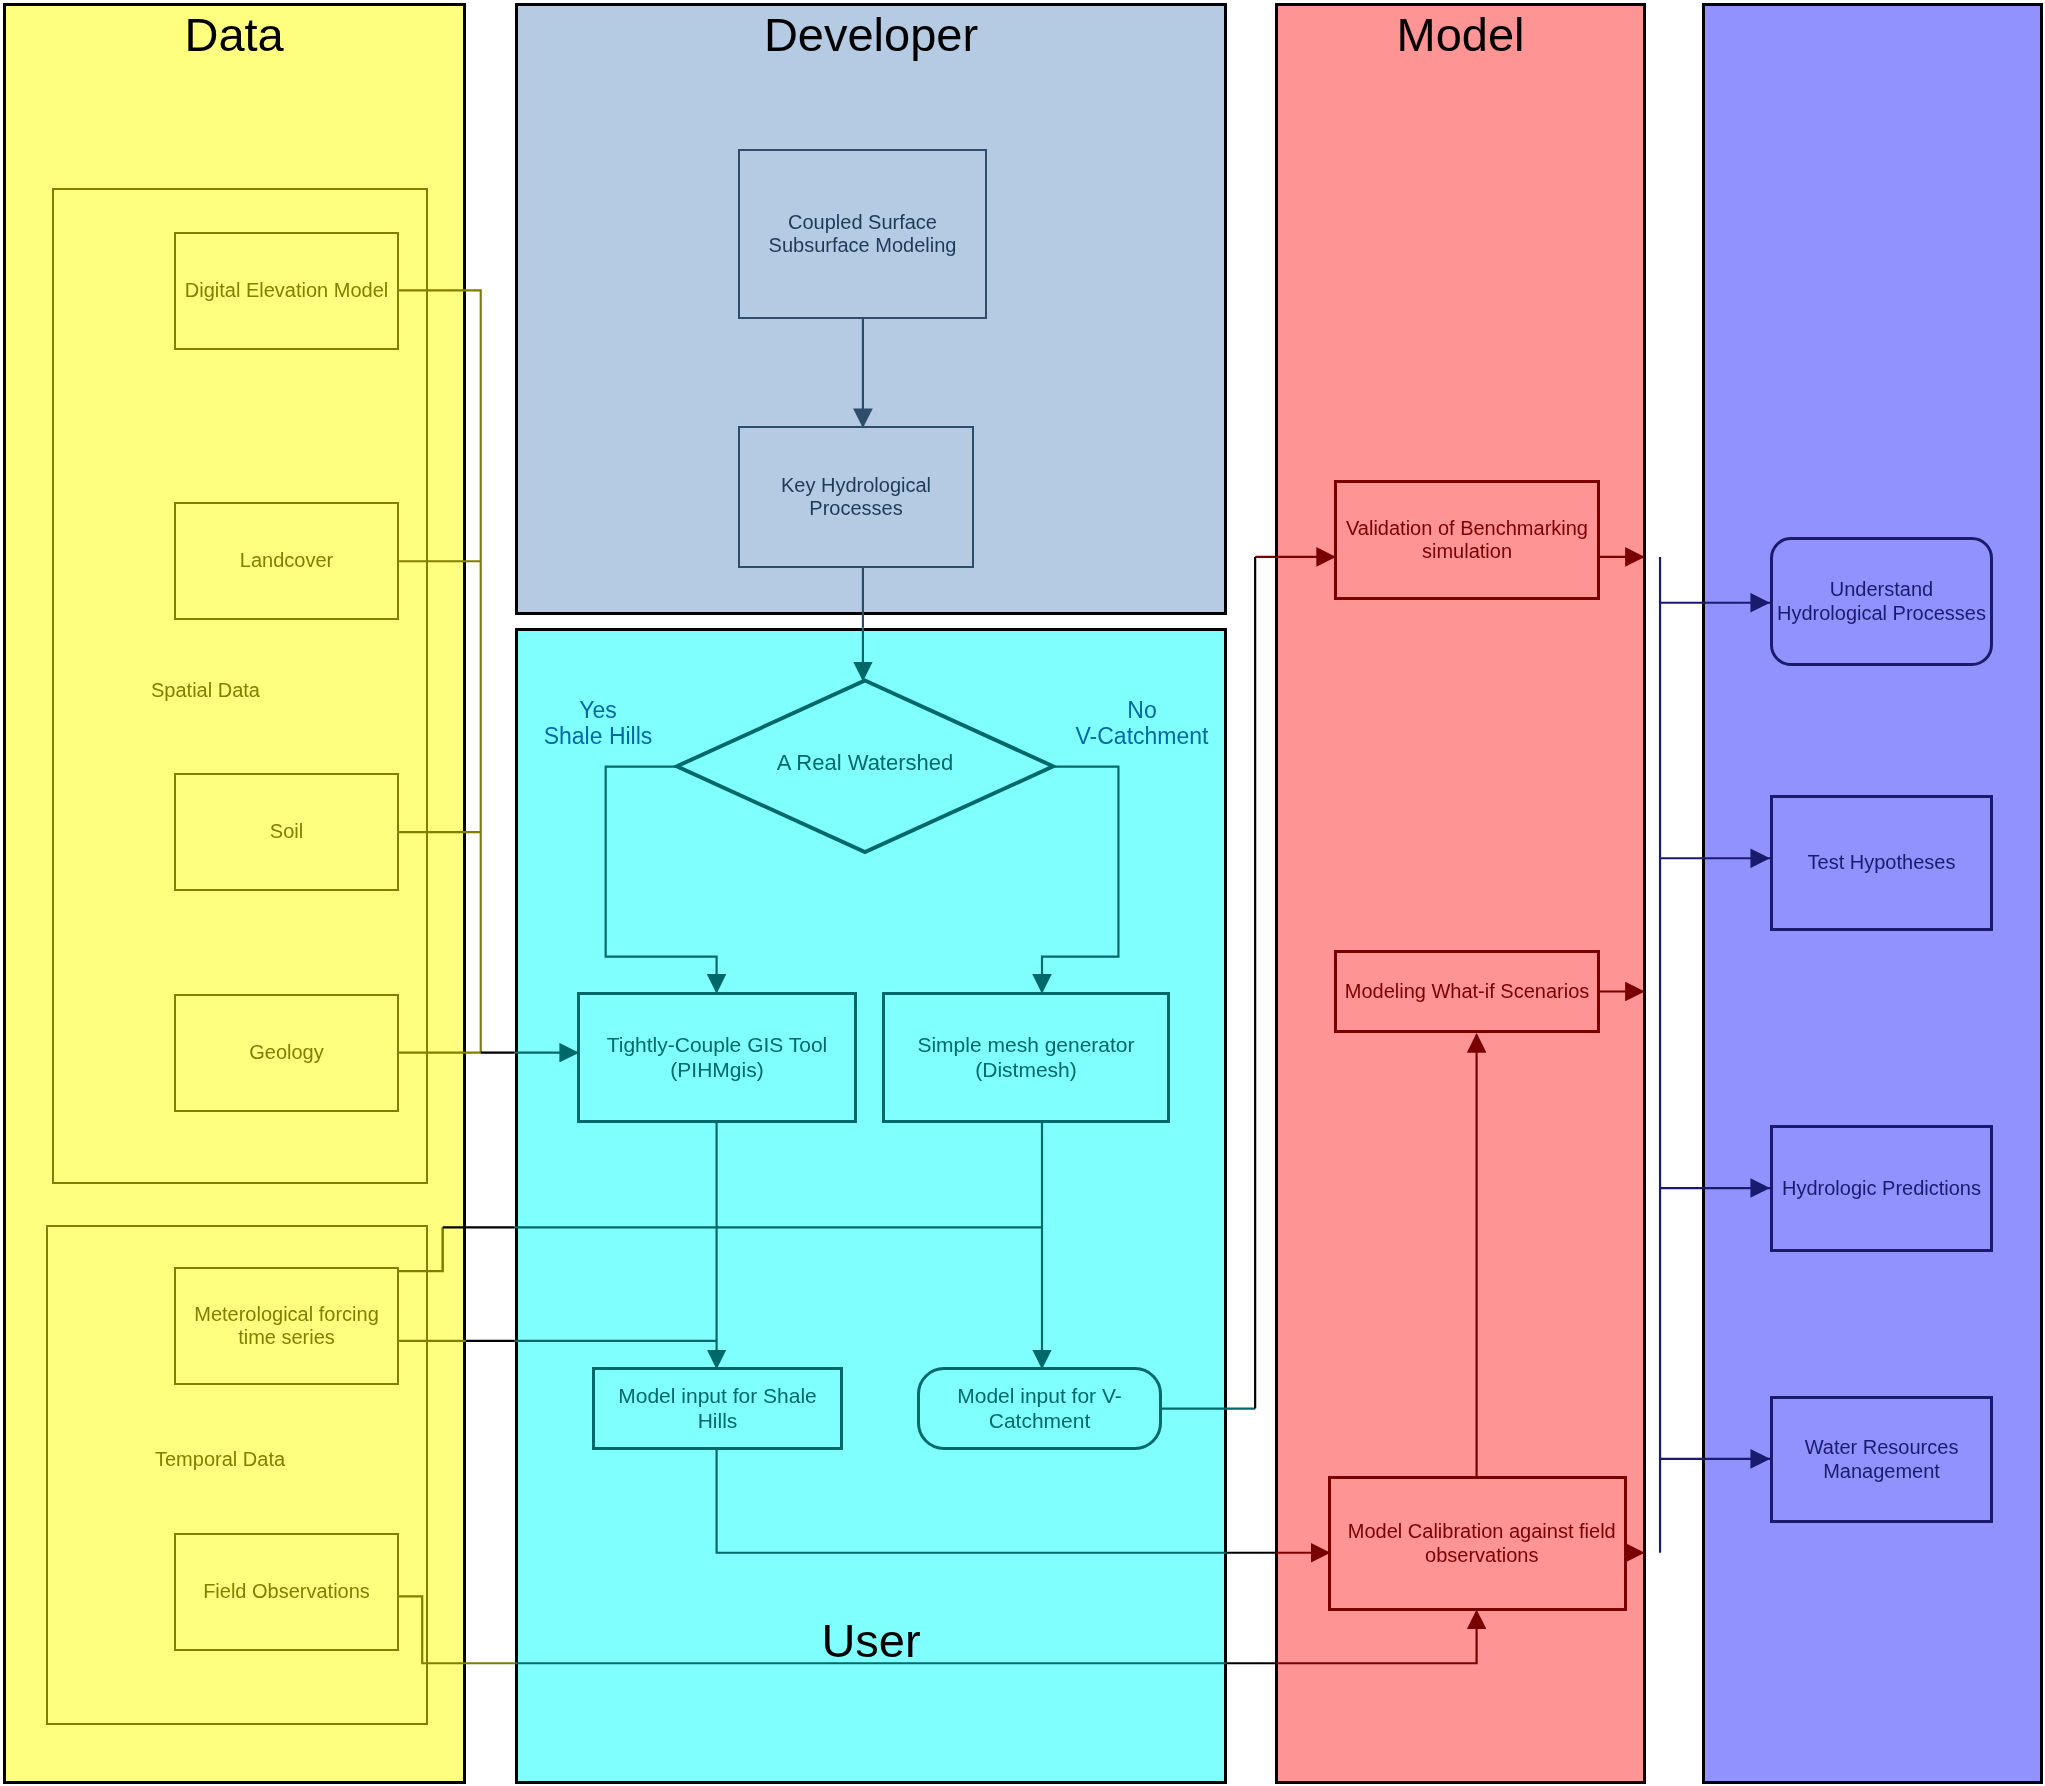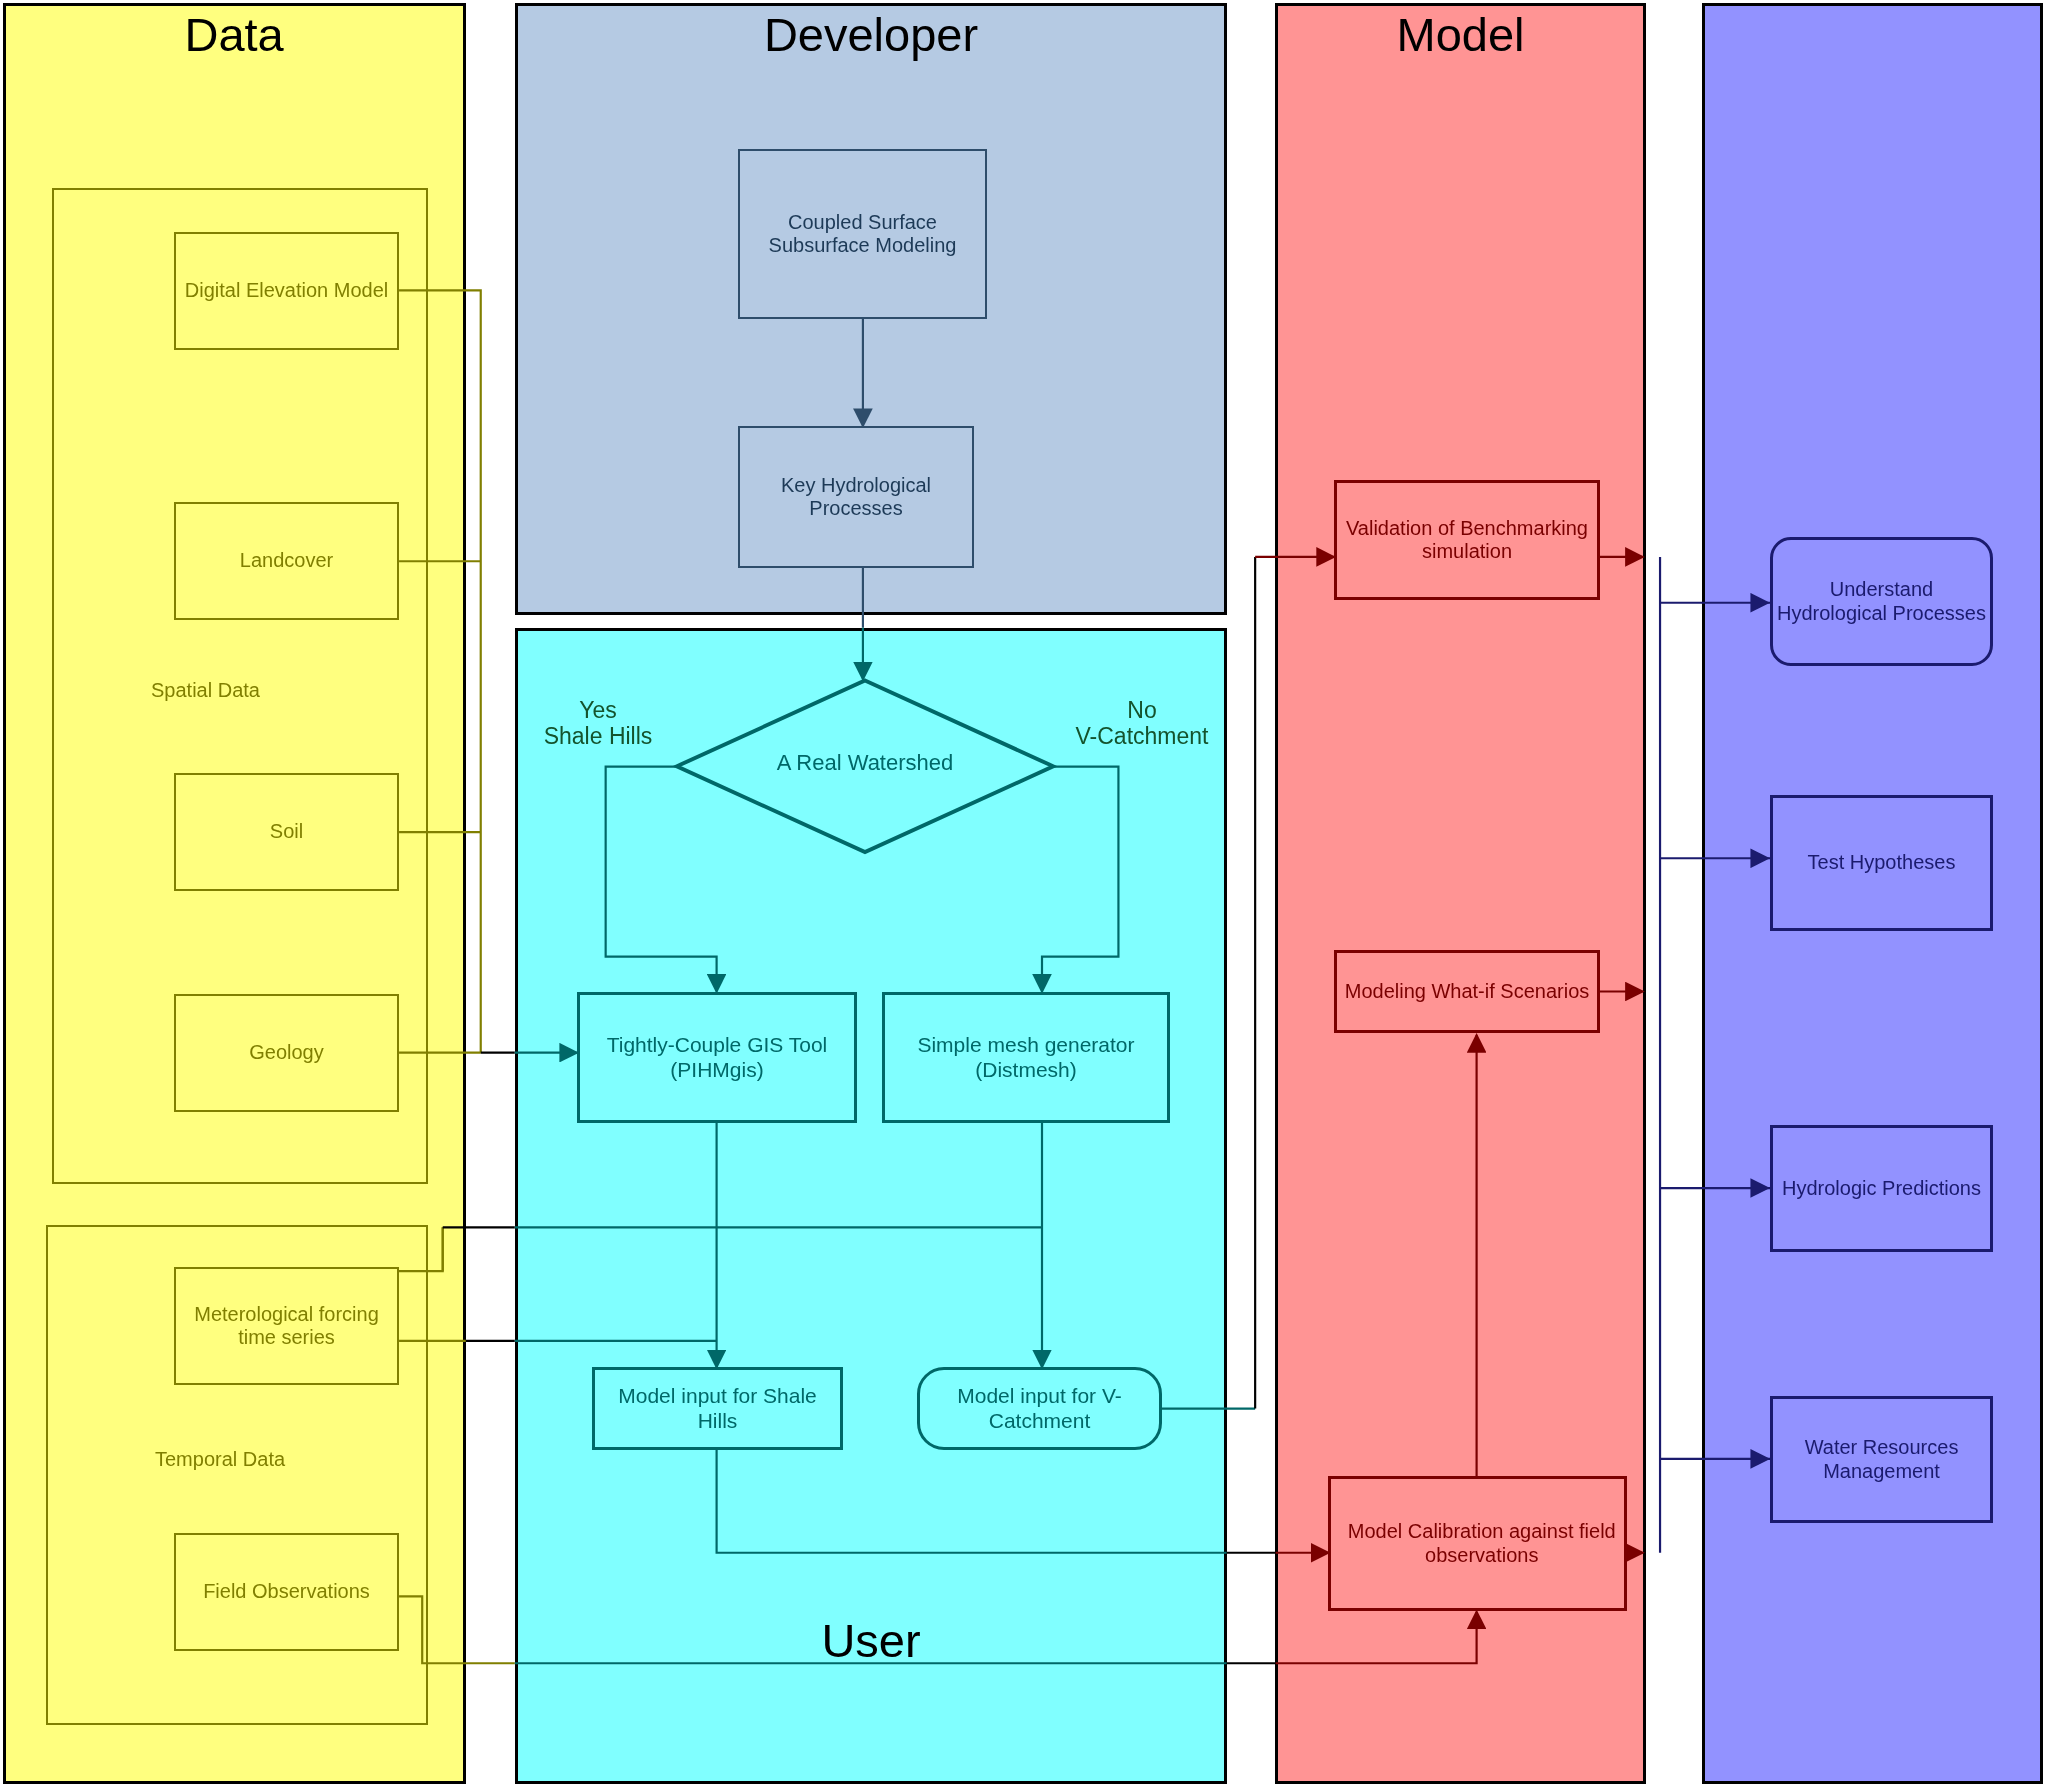--- a/index.html
+++ b/index.html
@@ -36,21 +36,21 @@
   
   .n-data{border:2.6px solid #807f00;background:#ffff7f;color:#807f00;font-size:20px;}
   .group-data{position:absolute;box-sizing:border-box;border:2.6px solid #807f00;background:transparent;}
   .label-data{position:absolute;color:#807f00;font-size:20px;white-space:nowrap;}
 
   
   .n-dev{border:2.6px solid #2e4d6b;background:#b5cae3;color:#1d3a57;font-size:20px;}
 
   
   .n-user{border:3.5px solid #006868;background:#80ffff;color:#006868;font-size:21px;}
-  .label-user{position:absolute;color:#14532d;font-size:23px;white-space:nowrap;text-align:center;line-height:1.15;}
+  .label-user{position:absolute;color:#0369a1;font-size:23px;white-space:nowrap;text-align:center;line-height:1.15;}
   .diamond-text{
     position:absolute;color:#006868;font-size:22px;white-space:nowrap;
     text-align:center;
   }
 
   
   .n-model{border:3.1px solid #7a0000;background:#ff9494;color:#7a0000;font-size:20px;}
 
   
   .n-know{border:3.1px solid #1b1b6e;background:#9292ff;color:#1b1b6e;font-size:20px;}

